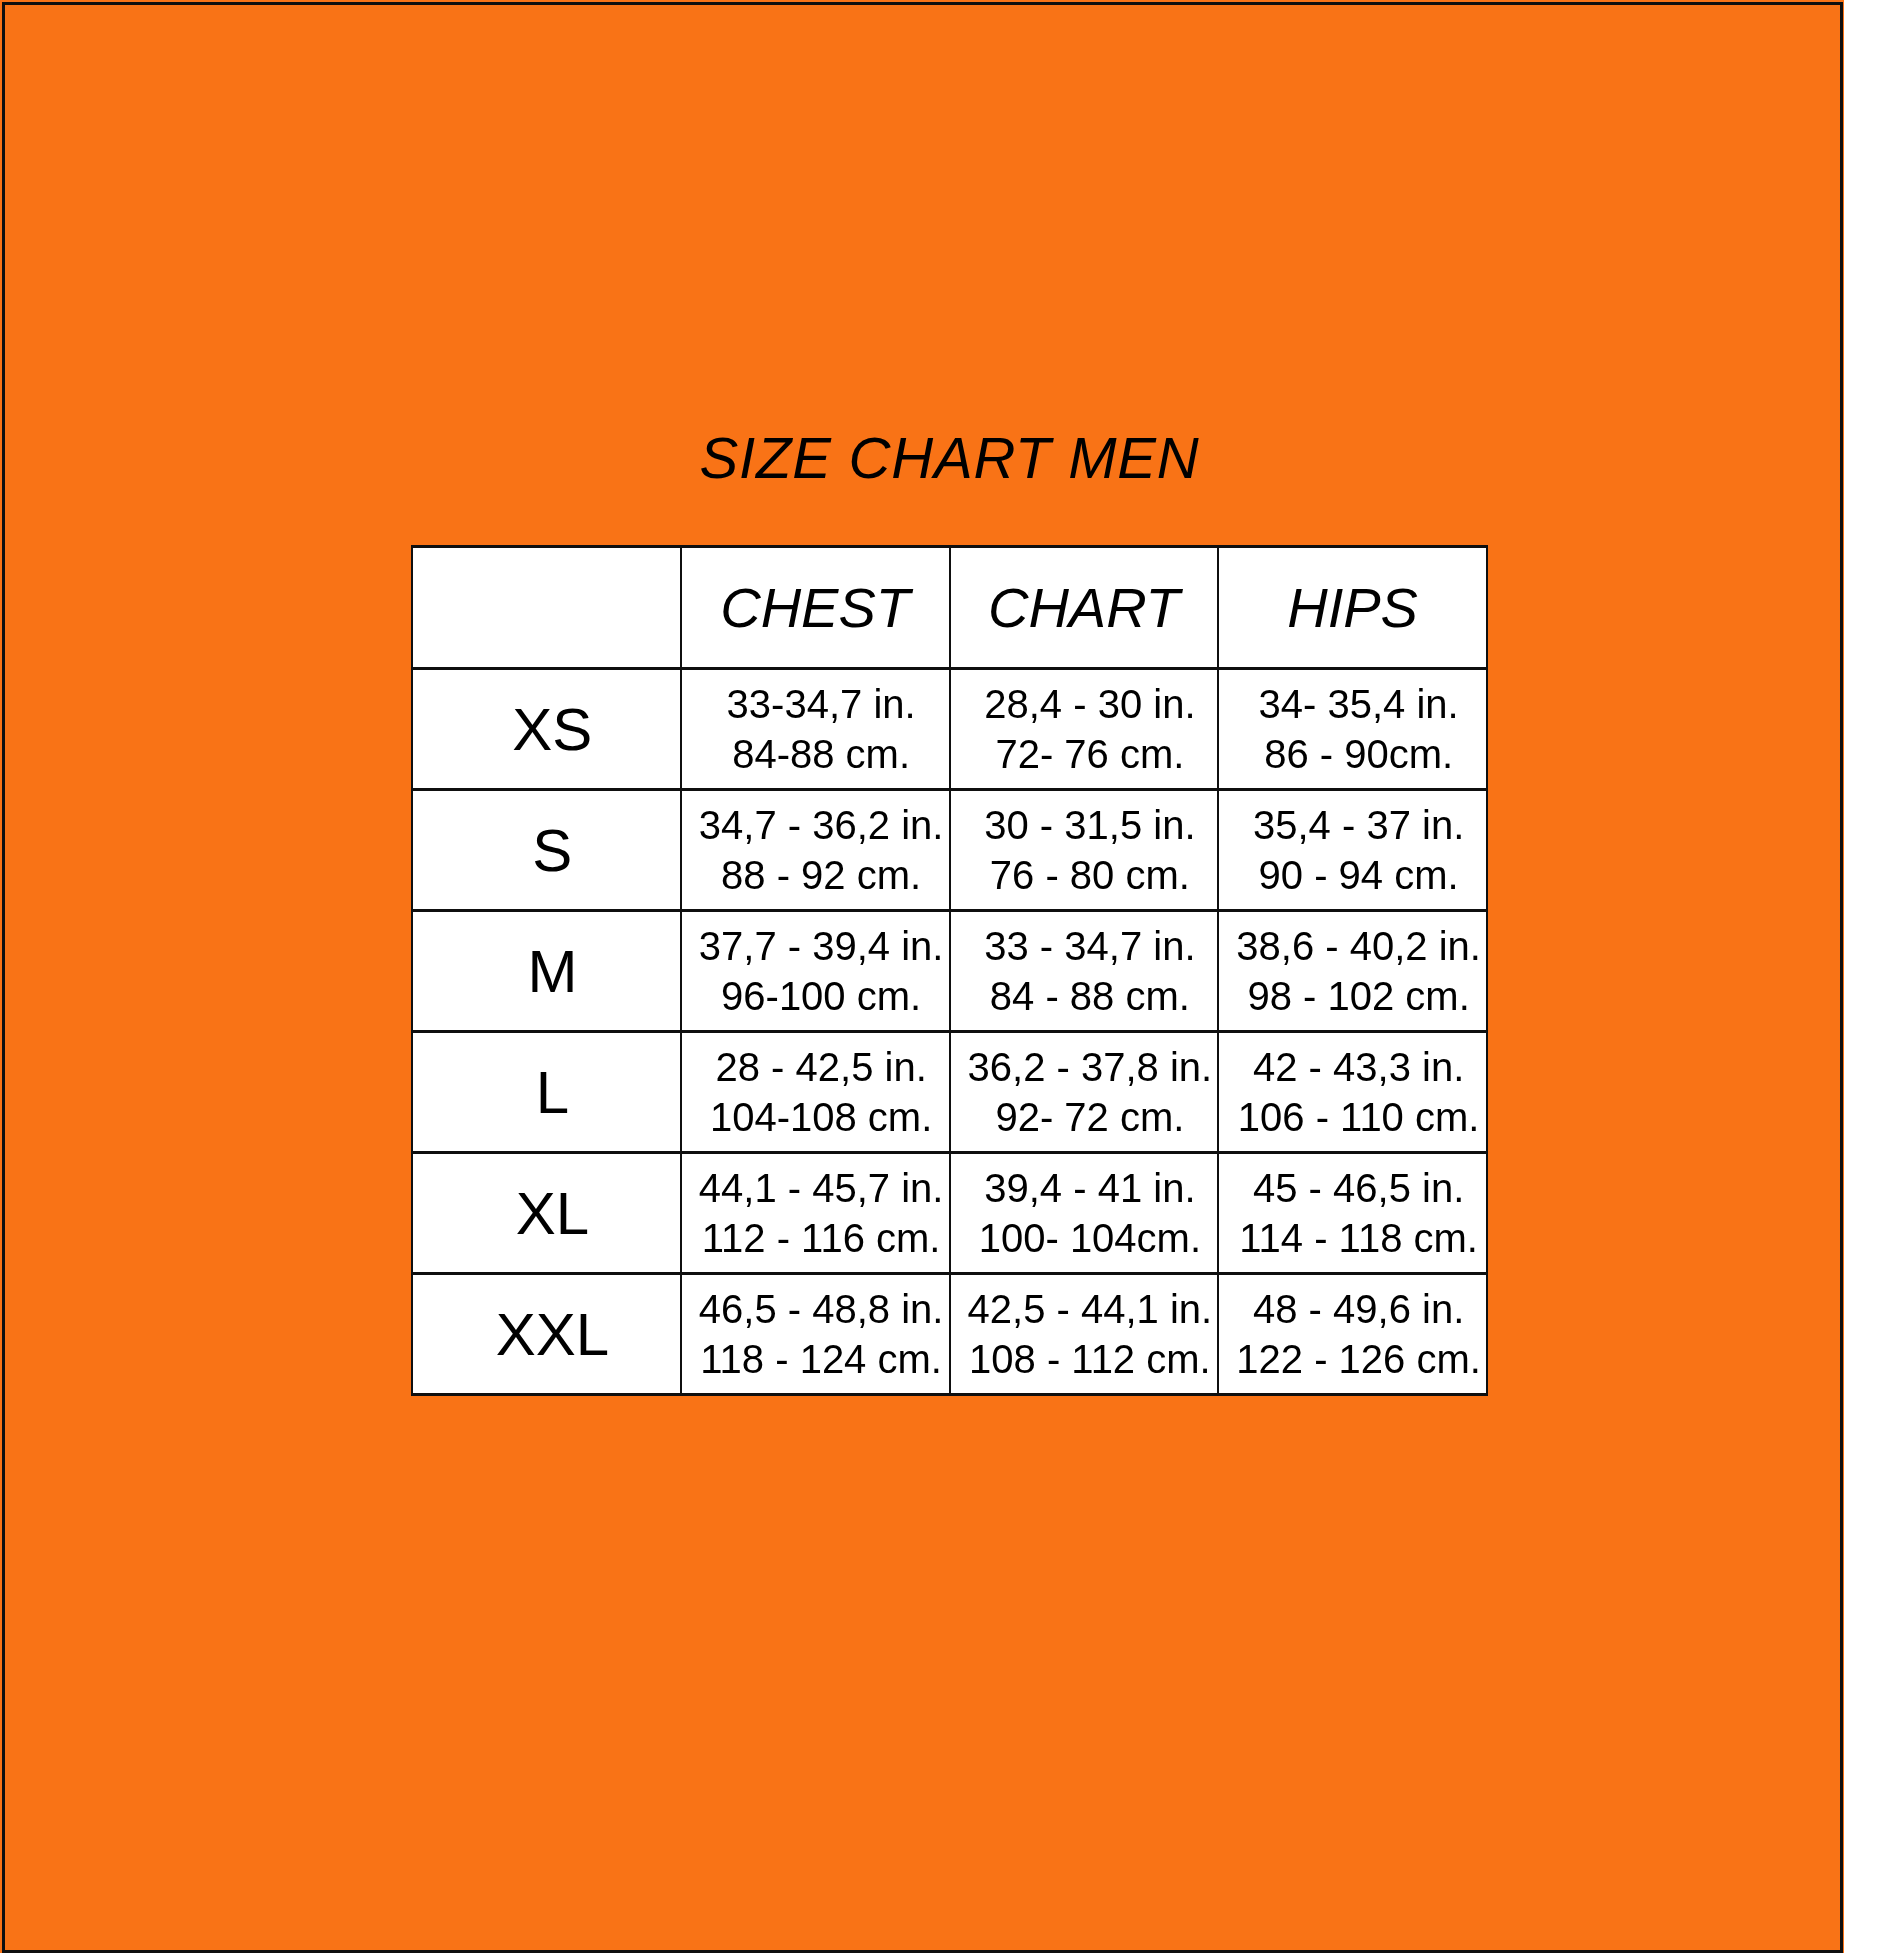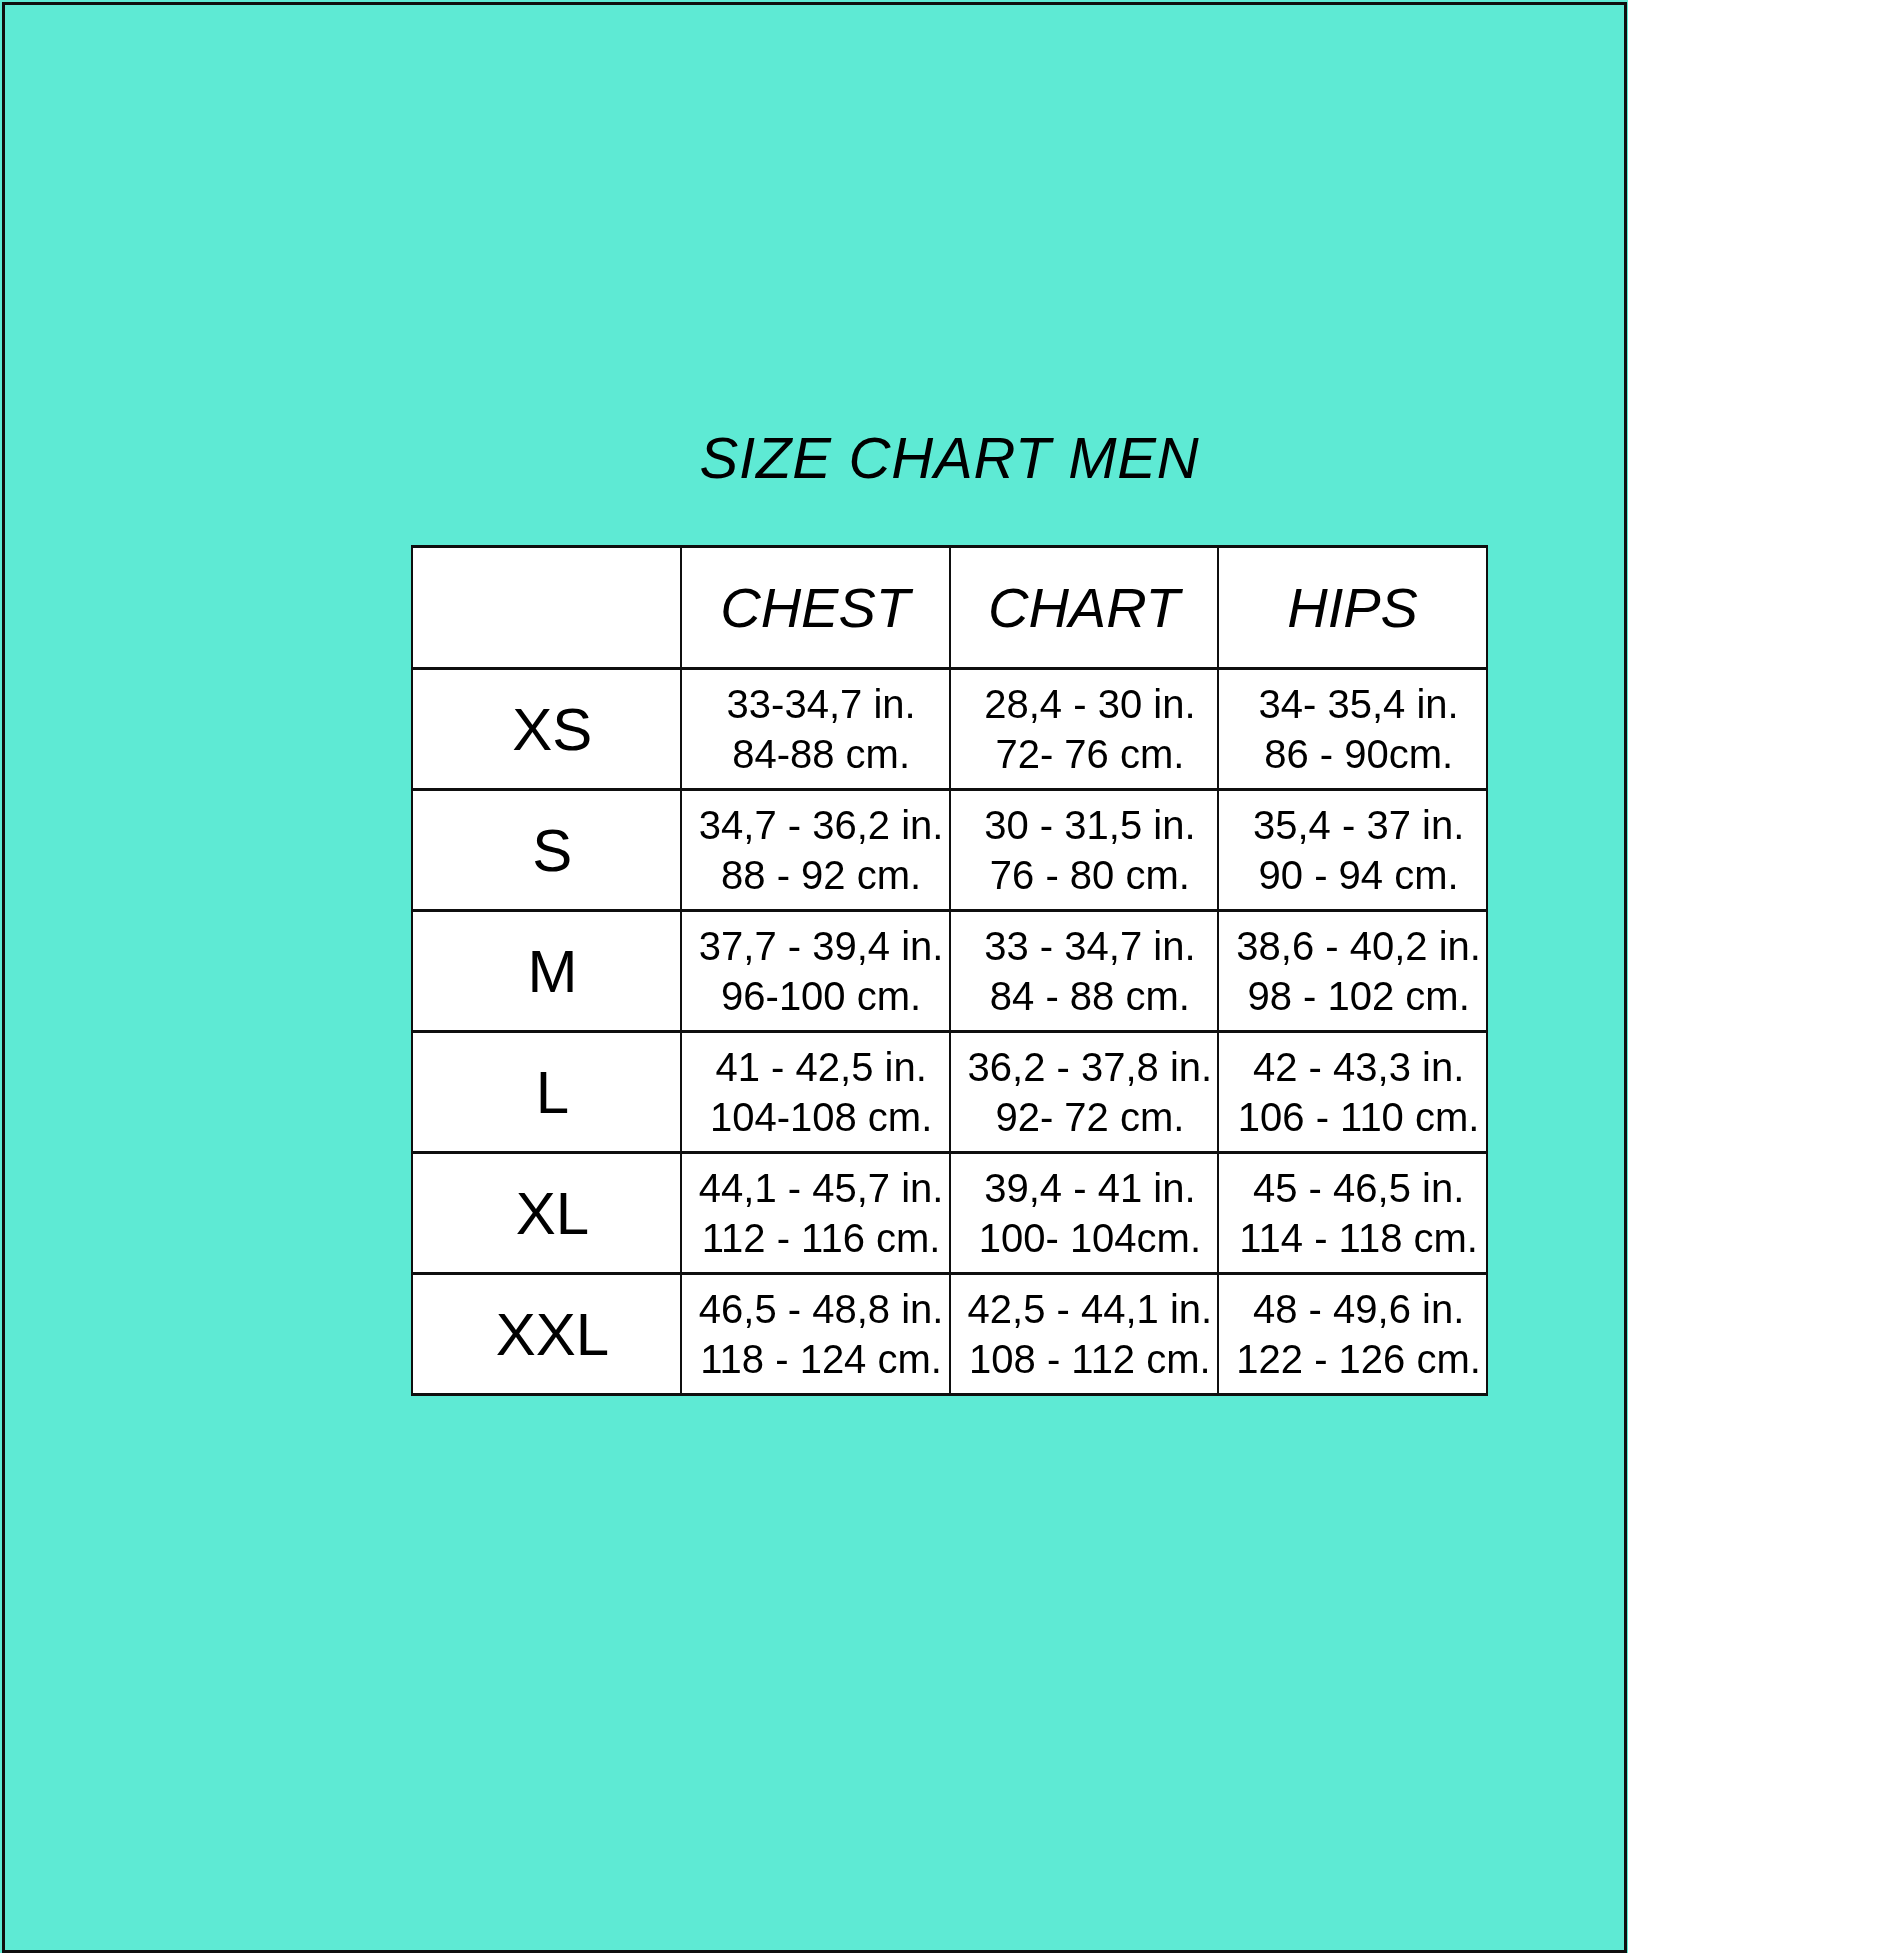--- a/index.html
+++ b/index.html
@@ -2,23 +2,23 @@
 <html style="font-size:12.2px"><head>
 <meta charset="utf-8">
 <style>
   html, body {
     margin: 0;
     padding: 0;
     background: #ffffff;
   }
   .canvas {
     position: relative;
-    width: 1628px;
+    width: 1844px;
     height: 1954px;
-    background: #5eead4;
+    background: #f97316;
     color: #000000;
     font-family: "Liberation Sans", sans-serif;
     overflow: hidden;
   }
   .frame {
     position: absolute;
     left: 1.5px; top: 1.5px; right: 1.5px; bottom: 1.5px;
     border: 3.8px solid #0f0f0f;
     pointer-events: none;
   }
@@ -138,21 +138,21 @@
           <div class="line">84 - 88 cm.</div>
         </td>
         <td class="measure">
           <div class="line">38,6 - 40,2 in.</div>
           <div class="line">98 - 102 cm.</div>
         </td>
       </tr>
       <tr>
         <td class="size-label">L</td>
         <td class="measure">
-          <div class="line">41 - 42,5 in.</div>
+          <div class="line">28 - 42,5 in.</div>
           <div class="line">104-108 cm.</div>
         </td>
         <td class="measure">
           <div class="line">36,2 - 37,8 in.</div>
           <div class="line">92- 72 cm.</div>
         </td>
         <td class="measure">
           <div class="line">42 - 43,3 in.</div>
           <div class="line">106 - 110 cm.</div>
         </td>

